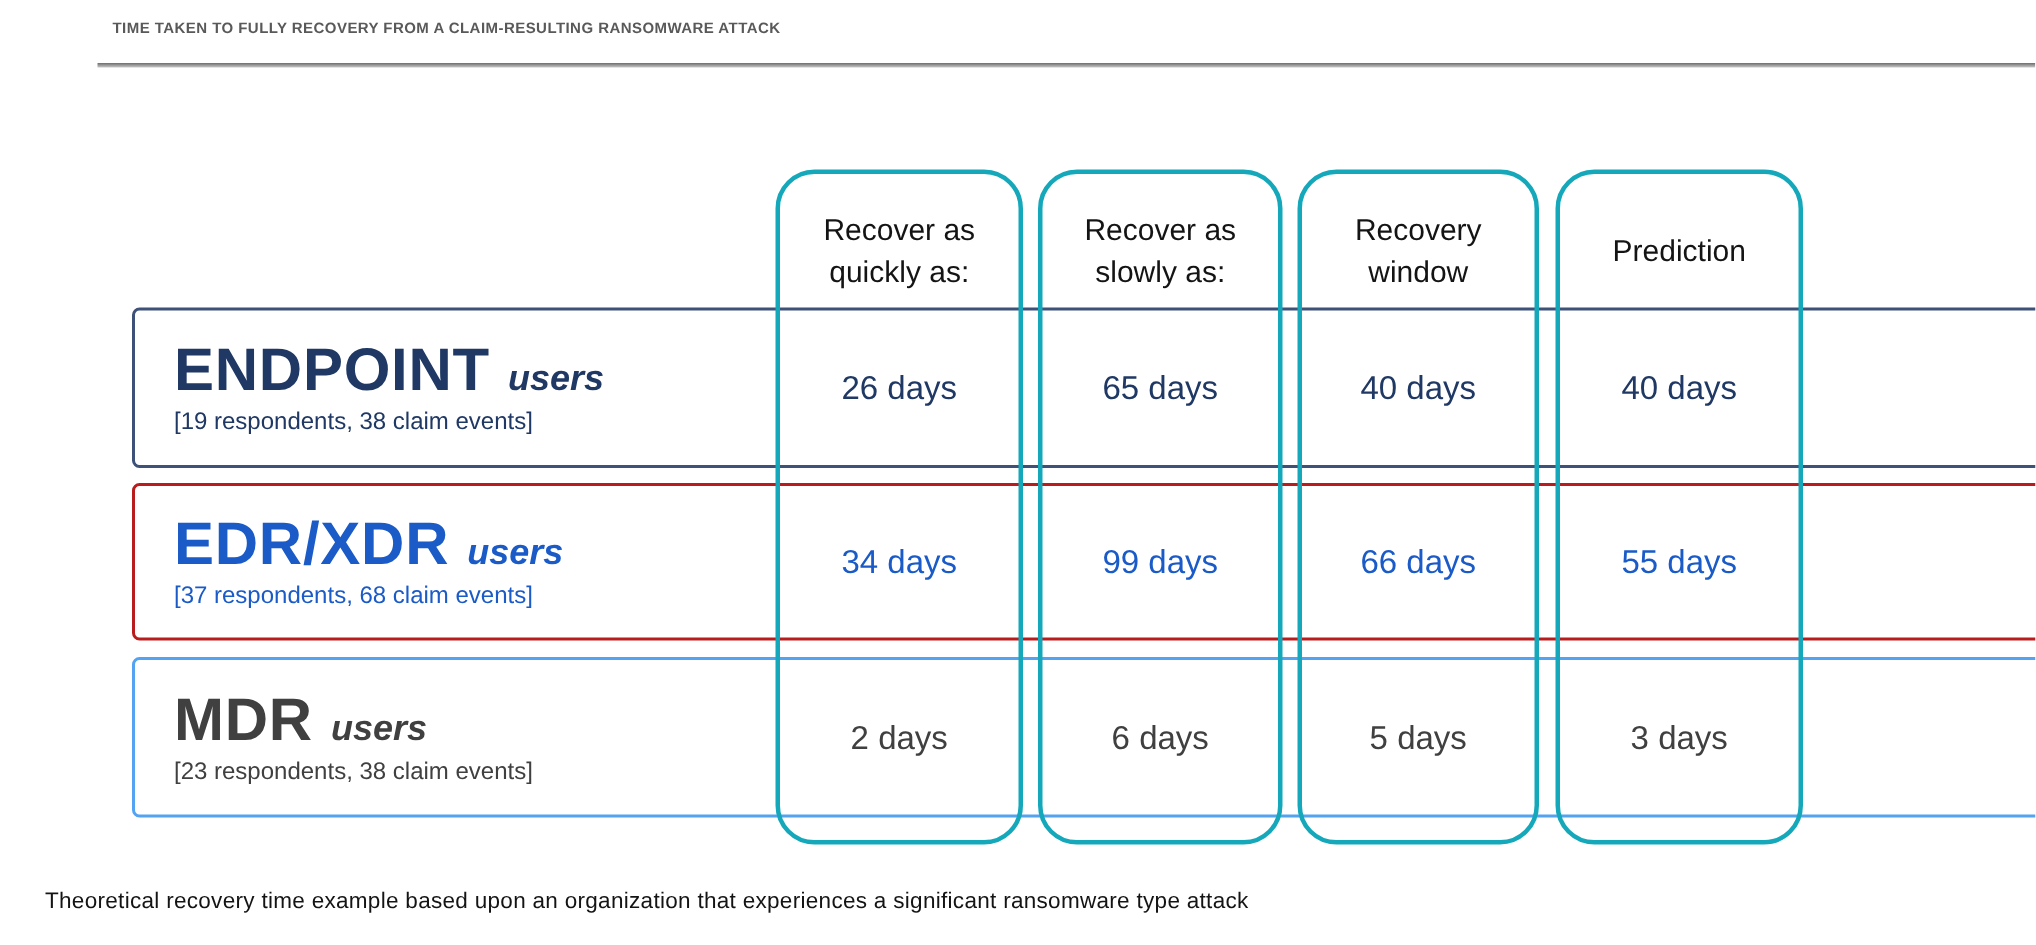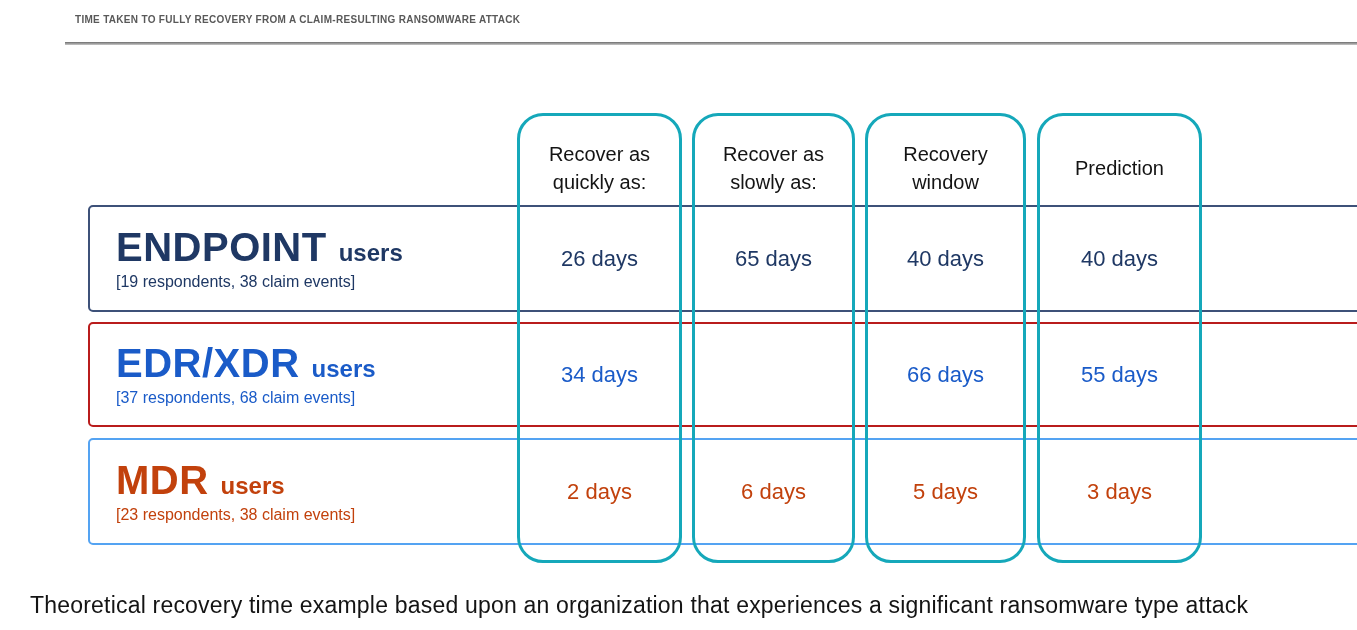--- a/index.html
+++ b/index.html
@@ -81,29 +81,30 @@
   .row-title-big {
     font-size: 40px;
     font-weight: bold;
     letter-spacing: 0.5px;
     line-height: 1.05;
   }
   .row-title-suffix {
     font-size: 24px;
     font-weight: bold;
     margin-left: 12px;
+    font-style: italic;
   }
   .row-meta {
     font-size: 16px;
     margin-top: 5px;
   }
 
   .c-navy { color: #1f3864; }
   .c-blue { color: #1a5bc8; }
-  .c-sky  { color: #c2410c; }
+  .c-sky  { color: #404040; }
 
   
   .cell {
     position: absolute;
     display: flex;
     align-items: center;
     justify-content: center;
     font-size: 22px;
     z-index: 2;
   }
@@ -113,21 +114,21 @@
   .cell.cc-3 { left: 1037px; width: 165px; }
   .cell.cr-0 { top: 205px; height: 107px; }
   .cell.cr-1 { top: 322px; height: 105px; }
   .cell.cr-2 { top: 438px; height: 107px; }
 
   
   .caption {
     position: absolute;
     left: 30px;
     top: 592px;
-    font-size: 23px;
+    font-size: 15px;
     letter-spacing: 0.2px;
     color: #141414;
   }
 </style>
 </head>
 <body>
 
 <div class="canvas">
 
   <div class="title">TIME TAKEN TO FULLY RECOVERY FROM A CLAIM-RESULTING RANSOMWARE ATTACK</div>
@@ -172,20 +173,21 @@
     </div>
     <div class="row-meta c-sky">[23 respondents, 38 claim events]</div>
   </div>
 
   <div class="cell cr-0 cc-0 c-navy">26 days</div>
   <div class="cell cr-0 cc-1 c-navy">65 days</div>
   <div class="cell cr-0 cc-2 c-navy">40 days</div>
   <div class="cell cr-0 cc-3 c-navy">40 days</div>
 
   <div class="cell cr-1 cc-0 c-blue">34 days</div>
+  <div class="cell cr-1 cc-1 c-blue">99 days</div>
   <div class="cell cr-1 cc-2 c-blue">66 days</div>
   <div class="cell cr-1 cc-3 c-blue">55 days</div>
 
   <div class="cell cr-2 cc-0 c-sky">2 days</div>
   <div class="cell cr-2 cc-1 c-sky">6 days</div>
   <div class="cell cr-2 cc-2 c-sky">5 days</div>
   <div class="cell cr-2 cc-3 c-sky">3 days</div>
 
   <div class="caption">Theoretical recovery time example based upon an organization that experiences a significant ransomware type attack</div>
 

